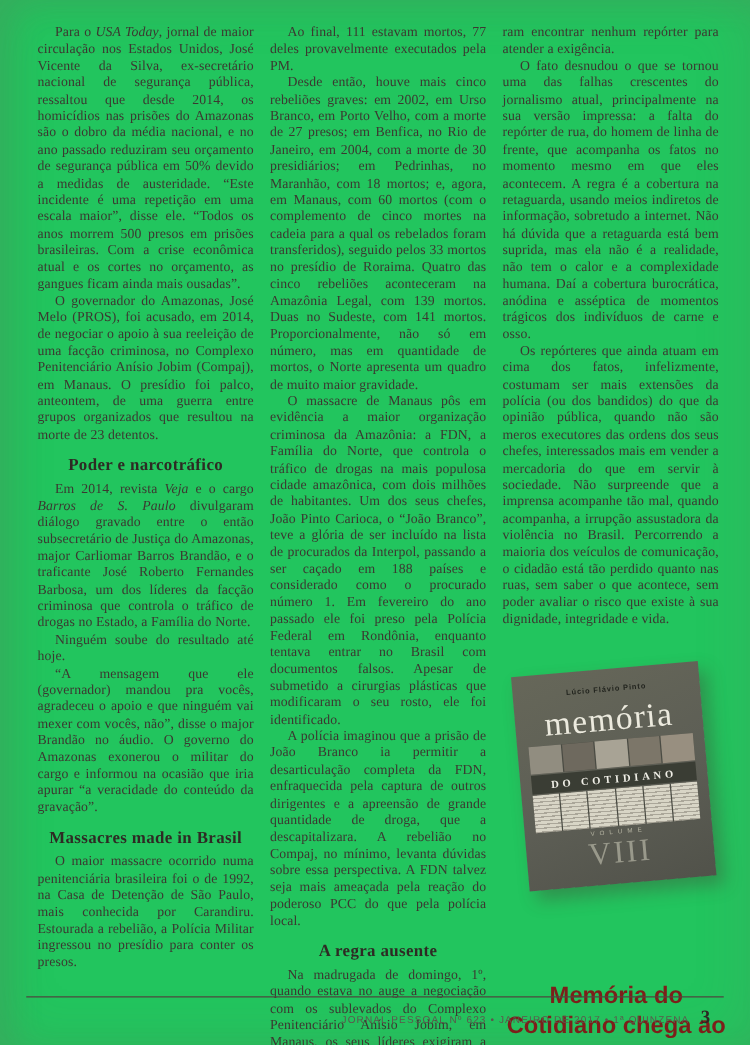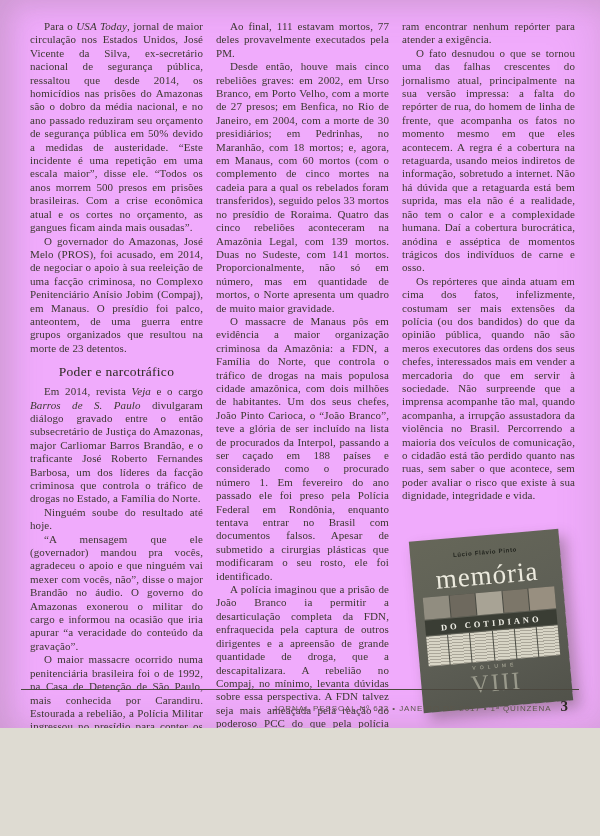--- a/index.html
+++ b/index.html
@@ -3,42 +3,42 @@
 <meta charset="utf-8">
 <style>
   html,body { margin:0; padding:0; }
   body {
     width:600px; height:836px;
     background:#dedbd2;
     font-family:"Liberation Serif", serif;
   }
   .page {
     position:relative;
-    width:600px; height:728px;
-    background:#f0abfc;
+    width:600px; height:836px;
+    background:#22c55e;
     overflow:hidden;
     color:#3c3831;
     box-shadow: inset 0 0 45px rgba(115,110,95,0.18), inset 14px 6px 22px rgba(105,102,92,0.12);
   }
   .columns {
     position:absolute; left:30px; top:20px;
     display:flex; gap:13px;
   }
   .col { width:173px; flex:0 0 173px; }
   .col p {
     margin:0;
     font-size:11px;
     line-height:13.4px;
     text-align:justify;
     letter-spacing:0.1px;
   }
   .col p.indent { text-indent:14px; }
   .col p em, .promo-body em { font-style:italic; }
   h3.section {
-    font-size:13.5px; font-weight:normal;
+    font-size:13.5px; font-weight:bold;
     text-align:center;
     margin:9px 0 5px;
     letter-spacing:0.3px;
     color:#2e2a24;
   }
 
   
   .cover-wrap { margin-top:32px; height:238px; position:relative; }
   .cover {
     width:150px; height:172px;
@@ -122,20 +122,21 @@
 
   <div class="columns">
 
     <div class="col">
       <p class="indent"><span>Para o </span><em>USA Today</em><span>, jornal de maior circulação nos Estados Unidos, José Vicente da Silva, ex-secretário nacional de segurança pública, ressaltou que desde 2014, os homicídios nas prisões do Amazonas são o dobro da média nacional, e no ano passado reduziram seu orçamento de segurança pública em 50% devido a medidas de austeridade. “Este incidente é uma repetição em uma escala maior”, disse ele. “Todos os anos morrem 500 presos em prisões brasileiras. Com a crise econômica atual e os cortes no orçamento, as gangues ficam ainda mais ousadas”.</span></p>
       <p class="indent"><span>O governador do Amazonas, José Melo (PROS), foi acusado, em 2014, de negociar o apoio à sua reeleição de uma facção criminosa, no Complexo Penitenciário Anísio Jobim (Compaj), em Manaus. O presídio foi palco, anteontem, de uma guerra entre grupos organizados que resultou na morte de 23 detentos.</span></p>
       <h3 class="section">Poder e narcotráfico</h3>
       <p class="indent"><span>Em 2014, revista </span><em>Veja</em><span> e o cargo </span><em>Barros de S. Paulo</em><span> divulgaram diálogo gravado entre o então subsecretário de Justiça do Amazonas, major Carliomar Barros Brandão, e o traficante José Roberto Fernandes Barbosa, um dos líderes da facção criminosa que controla o tráfico de drogas no Estado, a Família do Norte.</span></p>
       <p class="indent"><span>Ninguém soube do resultado até hoje.</span></p>
       <p class="indent"><span>“A mensagem que ele (governador) mandou pra vocês, agradeceu o apoio e que ninguém vai mexer com vocês, não”, disse o major Brandão no áudio. O governo do Amazonas exonerou o militar do cargo e informou na ocasião que iria apurar “a veracidade do conteúdo da gravação”.</span></p>
+      <h3 class="section">Massacres made in Brasil</h3>
       <p class="indent"><span>O maior massacre ocorrido numa penitenciária brasileira foi o de 1992, na Casa de Detenção de São Paulo, mais conhecida por Carandiru. Estourada a rebelião, a Polícia Militar ingressou no presídio para conter os presos.</span></p>
     </div>
 
     <div class="col">
       <p class="indent"><span>Ao final, 111 estavam mortos, 77 deles provavelmente executados pela PM.</span></p>
       <p class="indent"><span>Desde então, houve mais cinco rebeliões graves: em 2002, em Urso Branco, em Porto Velho, com a morte de 27 presos; em Benfica, no Rio de Janeiro, em 2004, com a morte de 30 presidiários; em Pedrinhas, no Maranhão, com 18 mortos; e, agora, em Manaus, com 60 mortos (com o complemento de cinco mortes na cadeia para a qual os rebelados foram transferidos), seguido pelos 33 mortos no presídio de Roraima. Quatro das cinco rebeliões aconteceram na Amazônia Legal, com 139 mortos. Duas no Sudeste, com 141 mortos. Proporcionalmente, não só em número, mas em quantidade de mortos, o Norte apresenta um quadro de muito maior gravidade.</span></p>
       <p class="indent"><span>O massacre de Manaus pôs em evidência a maior organização criminosa da Amazônia: a FDN, a Família do Norte, que controla o tráfico de drogas na mais populosa cidade amazônica, com dois milhões de habitantes. Um dos seus chefes, João Pinto Carioca, o “João Branco”, teve a glória de ser incluído na lista de procurados da Interpol, passando a ser caçado em 188 países e considerado como o procurado número 1. Em fevereiro do ano passado ele foi preso pela Polícia Federal em Rondônia, enquanto tentava entrar no Brasil com documentos falsos. Apesar de submetido a cirurgias plásticas que modificaram o seu rosto, ele foi identificado.</span></p>
       <p class="indent"><span>A polícia imaginou que a prisão de João Branco ia permitir a desarticulação completa da FDN, enfraquecida pela captura de outros dirigentes e a apreensão de grande quantidade de droga, que a descapitalizara. A rebelião no Compaj, no mínimo, levanta dúvidas sobre essa perspectiva. A FDN talvez seja mais ameaçada pela reação do poderoso PCC do que pela polícia local.</span></p>
       <h3 class="section">A regra ausente</h3>
       <p class="indent"><span>Na madrugada de domingo, 1º, quando estava no auge a negociação com os sublevados do Complexo Penitenciário Anísio Jobim, em Manaus, os seus líderes exigiram a presença da imprensa no local. As autoridades que faziam a interlocução não consegui-</span></p>

